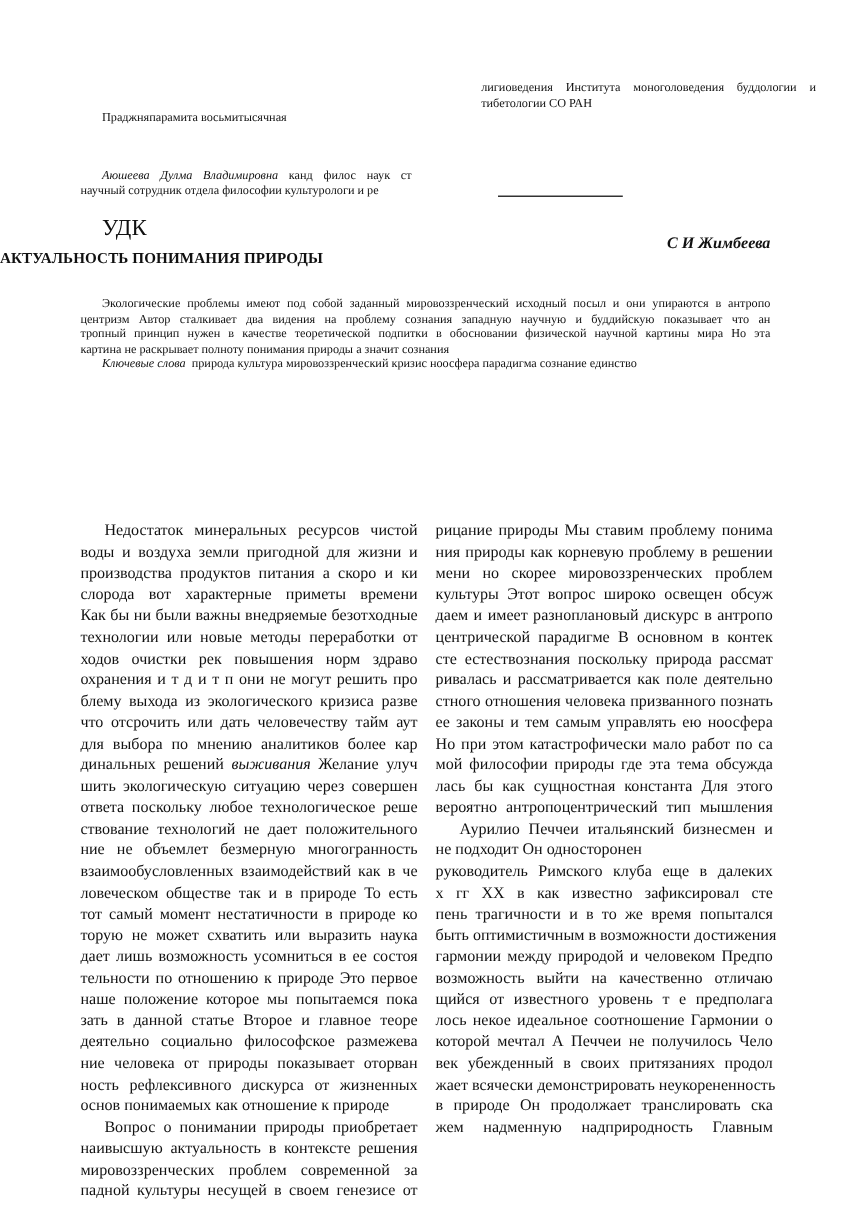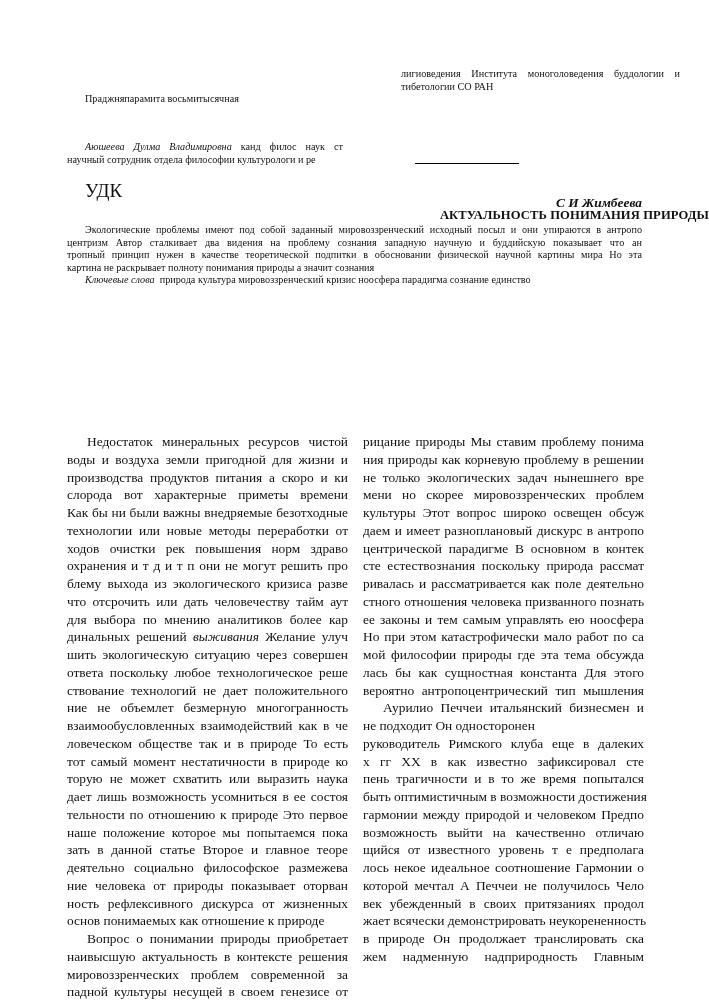--- a/index.html
+++ b/index.html
@@ -8,21 +8,21 @@
   .abs { position: absolute; }
   .small { font-size: 10.2px; line-height: 12.6px; }
   .it { font-style: italic; }
   .col { position: absolute; width: 281px; font-size: 13.4px; line-height: 17.75px; }
   .col .ln { display: block; white-space: nowrap; text-align: justify; text-align-last: justify; height: 17.75px; }
   .col .ln.last { text-align-last: left; }
   .col .ln.ind { padding-left: 20px; }
   .abs-line { display: block; white-space: nowrap; }
   .abs-line.j { text-align: justify; text-align-last: justify; }
   .hr { position: absolute; left: 415px; top: 163px; width: 104px; height: 0; border-top: 1.3px solid #000; }
-  .title { position: absolute; left: 0; width: 709px; top: 208px; text-align: right;
+  .title { position: absolute; left: 0; width: 709px; top: 208px; text-align: left;
            font-weight: bold; font-size: 12.6px; letter-spacing: 0.1px; }
   .author { position: absolute; right: 67px; top: 195px; font-weight: bold; font-style: italic; font-size: 13.4px; }
 </style>
 </head>
 <body>
 
 <div class="abs small" style="left:369px; top:68px; width:279px;margin-left:32px;">
   <span class="abs-line j">лигиоведения  Института  моноголоведения   буддологии  и</span>
   <span class="abs-line">тибетологии СО РАН</span>
 </div>
@@ -38,21 +38,21 @@
 </div>
 
 <div class="hr"></div>
 
 <div class="abs" style="left:85px; top:180px; font-size:19px;">УДК</div>
 
 <div class="author">С И  Жимбеева</div>
 
 <div class="title">АКТУАЛЬНОСТЬ ПОНИМАНИЯ ПРИРОДЫ</div>
 
-<div class="abs small" style="left:67px; top:224px; width:575px;">
+<div class="abs small" style="left:67px; top:248px; width:575px;">
   <span class="abs-line j" style="padding-left:18px;">Экологические проблемы имеют под собой заданный мировоззренческий исходный посыл  и они упираются в антропо</span>
   <span class="abs-line j">центризм  Автор сталкивает два видения на проблему сознания  западную  научную и буддийскую   показывает  что ан</span>
   <span class="abs-line j">тропный принцип нужен в качестве теоретической подпитки в обосновании физической  научной  картины мира  Но эта</span>
   <span class="abs-line">картина не раскрывает полноту понимания природы  а значит  сознания</span>
   <span class="abs-line" style="padding-left:18px;">
     <span class="it">Ключевые слова</span>&nbsp;
     <span>природа  культура  мировоззренческий кризис  ноосфера  парадигма  сознание  единство</span>
   </span>
 </div>
 
@@ -87,21 +87,20 @@
     <span class="ln last">основ  понимаемых как отношение к природе</span>
     <span class="ln ind">Вопрос  о  понимании  природы  приобретает</span>
     <span class="ln">наивысшую  актуальность  в  контексте  решения</span>
     <span class="ln">мировоззренческих   проблем   современной    за</span>
     <span class="ln">падной  культуры   несущей в своем генезисе от</span>
   </div>
 
 <div class="col" id="col-right" style="left:363px; top:433px;">
     <span class="ln">рицание природы  Мы ставим проблему понима</span>
     <span class="ln">ния природы как корневую проблему в решении</span>
-    <span class="ln">не  только  экологических  задач  нынешнего  вре</span>
     <span class="ln">мени    но   скорее   мировоззренческих   проблем</span>
     <span class="ln">культуры  Этот вопрос широко освещен  обсуж</span>
     <span class="ln">даем и имеет разноплановый дискурс в антропо</span>
     <span class="ln">центрической  парадигме   В  основном  в  контек</span>
     <span class="ln">сте естествознания  поскольку природа рассмат</span>
     <span class="ln">ривалась и рассматривается как поле деятельно</span>
     <span class="ln">стного отношения человека  призванного познать</span>
     <span class="ln">ее законы и тем самым управлять ею  ноосфера</span>
     <span class="ln">Но при этом катастрофически мало работ по са</span>
     <span class="ln">мой философии природы  где эта тема обсужда</span>

